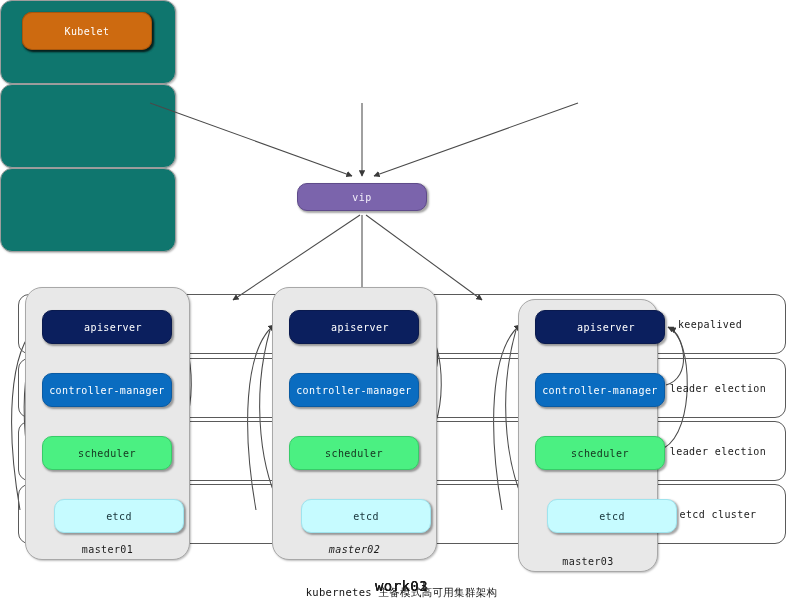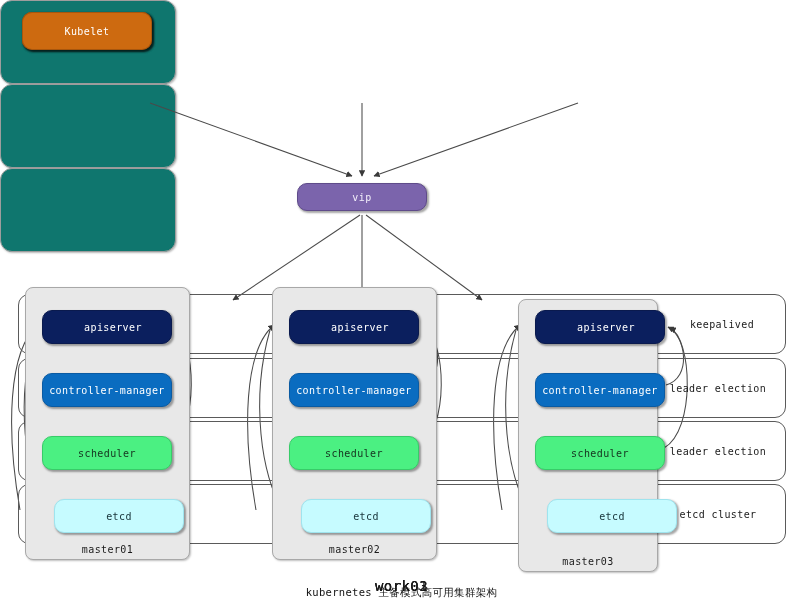--- a/index.html
+++ b/index.html
@@ -33,21 +33,21 @@
   .pill.kubelet{background:#cd6a10;color:#ffffff;}
   .pill.vip{background:#7b64ac;color:#f2eefa;border-color:#5f4b8a;}
   .pill.apiserver{background:#0b1f5e;color:#ffffff;border-color:#0a1a4e;padding-left:12px;}
   .pill.cm{background:#0a6cc0;color:#ffffff;border-color:#0a5ba3;}
   .pill.sched{background:#4bf082;color:#15321f;border-color:#37cc68;}
   .pill.etcd{background:#c6fbff;color:#163238;border-color:#9fe4ee;margin-left:12px;}
 
   
   .master-col{
     position:absolute;box-sizing:border-box;
-    background:#e8e8e8;border:1px solid #a8a8a8;border-radius:8px;
+    background:#e8e8e8;border:1px solid #a8a8a8;border-radius:17px;
     box-shadow:1px 1px 2px rgba(0,0,0,0.25);
   }
   .master-col-label{
     position:absolute;left:0;right:0;bottom:4px;text-align:center;
     font-size:10px;color:#1a1a1a;letter-spacing:.4px;
   }
 
   
   .role-row{
     position:absolute;box-sizing:border-box;
@@ -125,36 +125,36 @@
       <span>Kubelet</span>
     </div>
     <div class="outer-label" style="bottom:12px;">work03</div>
   </div>
 
   <div class="node pill vip" style="left:297px;top:183px;width:130px;height:28px;">
     <span>vip</span>
   </div>
 
   <div class="role-row" style="left:18px;top:294px;width:768px;height:60px;">
-    <div class="role-row-label" style="right:4px;width:118px;">keepalived</div>
+    <div class="role-row-label" style="right:16px;width:118px;">keepalived</div>
   </div>
   <div class="role-row" style="left:18px;top:358px;width:768px;height:60px;">
     <div class="role-row-label" style="right:8px;width:118px;">leader election</div>
   </div>
   <div class="role-row" style="left:18px;top:421px;width:768px;height:60px;">
     <div class="role-row-label" style="right:8px;width:118px;">leader election</div>
   </div>
   <div class="role-row" style="left:18px;top:484px;width:768px;height:60px;">
     <div class="role-row-label" style="right:8px;width:118px;">etcd cluster</div>
   </div>
 
   <div class="master-col" style="left:25px;top:287px;width:165px;height:273px;">
     <div class="master-col-label">master01</div>
   </div>
-  <div class="master-col" style="left:272px;top:287px;width:165px;height:273px;">
+  <div class="master-col" style="left:272px;top:287px;width:165px;height:273px;font-style:italic;">
     <div class="master-col-label">master02</div>
   </div>
   <div class="master-col" style="left:518px;top:299px;width:140px;height:273px;">
     <div class="master-col-label">master03</div>
   </div>
 
   <div class="node pill apiserver" style="left:42px;top:310px;width:130px;height:34px;">
     <span>apiserver</span>
   </div>
   <div class="node pill cm" style="left:42px;top:373px;width:130px;height:34px;">

